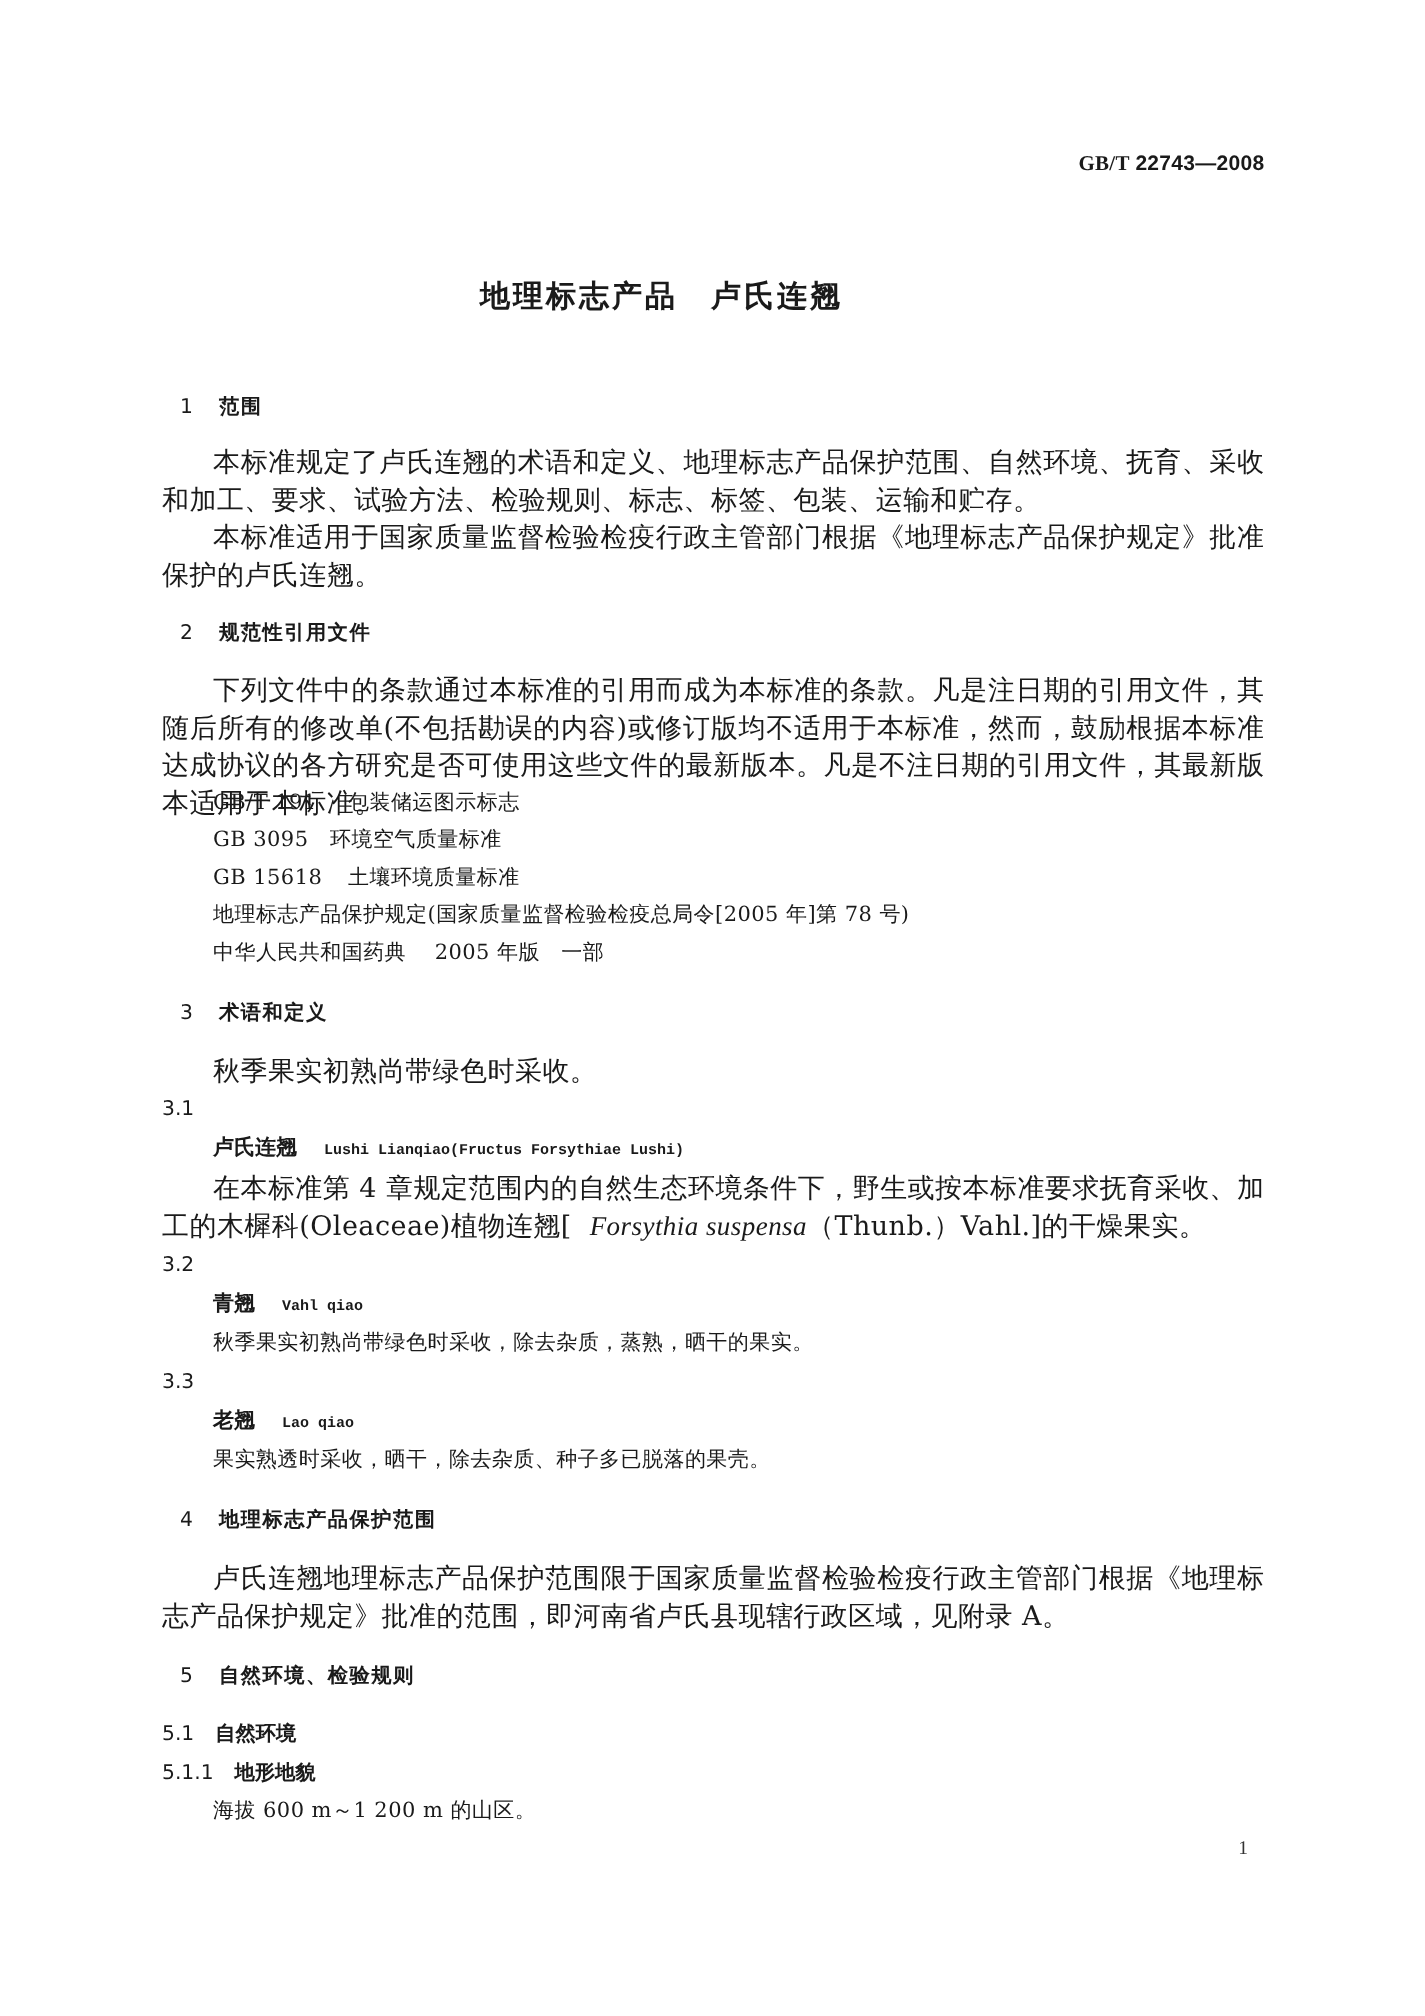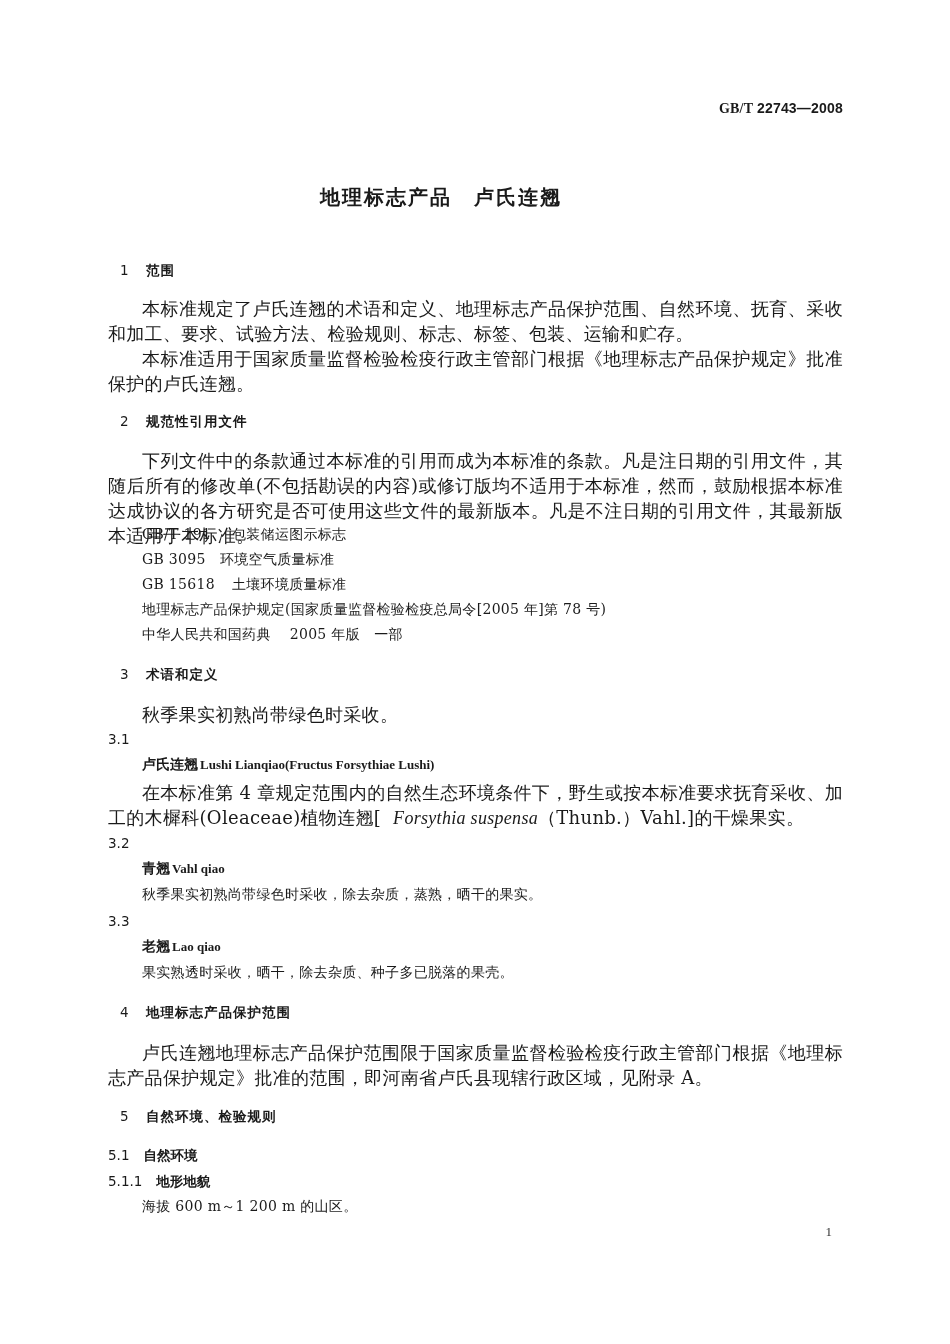--- a/index.html
+++ b/index.html
@@ -27,22 +27,22 @@
     }
     .h1 .num { display: inline-block; width: 26px; font-weight: normal; }
     .para {
       left: 108px; width: 735px; font-size: 18px; line-height: 25px;
       text-align: justify; text-indent: 34px; letter-spacing: 0.3px;
     }
     .line { left: 142px; font-size: 14px; letter-spacing: 0.3px; }
     .line .code { display: inline-block; min-width: 90px; }
     .clause-num { left: 108px; font-family: "DejaVu Sans", sans-serif; font-size: 13.5px; }
     .term { left: 142px; font-size: 14px; font-weight: bold; }
-    .term .zh { font-family: "DejaVu Sans", sans-serif; margin-right: 2px; }
-    .term .en { font-family: Liberation Serif, serif; font-size: 13px; }
+    .term .zh { font-family: "DejaVu Sans", sans-serif; margin-right: 18px; }
+    .term .en { font-family: Liberation Mono, monospace; font-size: 10px; }
     .sub-h { left: 108px; font-family: "DejaVu Sans", sans-serif; font-size: 13.5px; font-weight: bold; }
     .sub-h .num { display: inline-block; font-weight: normal; margin-right: 14px; }
     i.latin { font-family: "Liberation Serif", serif; margin-left: 12px; }
     .page-num { right: 118px; top: 1224px; font-size: 13px; color: #333; font-family: "Liberation Serif", serif; }
   </style>
 </head>
 <body>
 
 <div class="abs std-code">
   <span class="b">GB/T</span>

